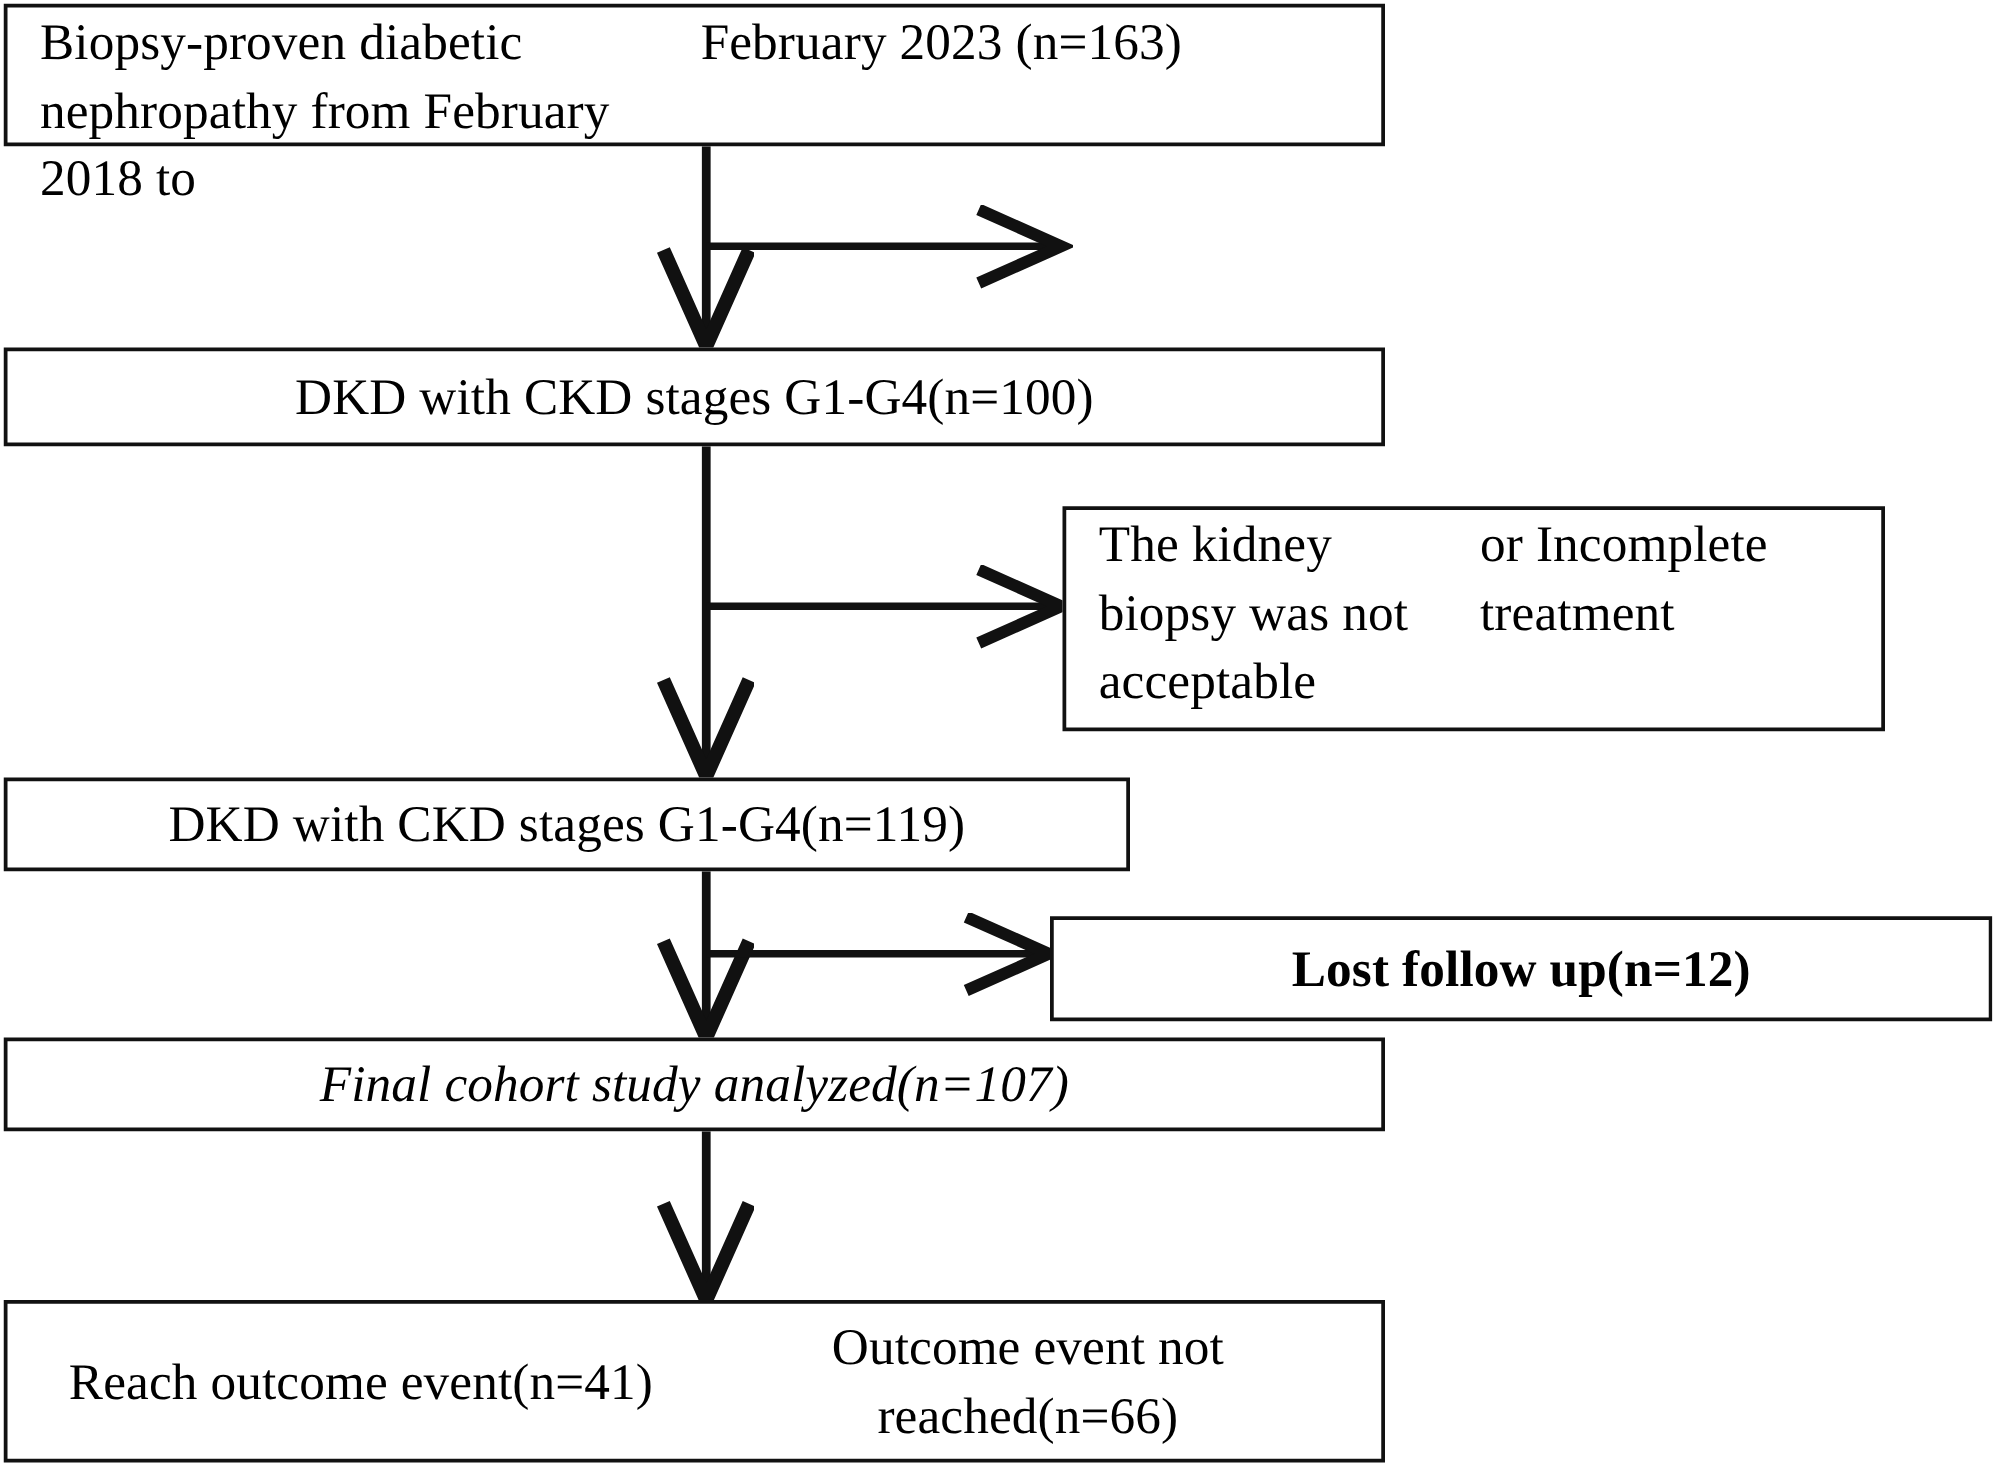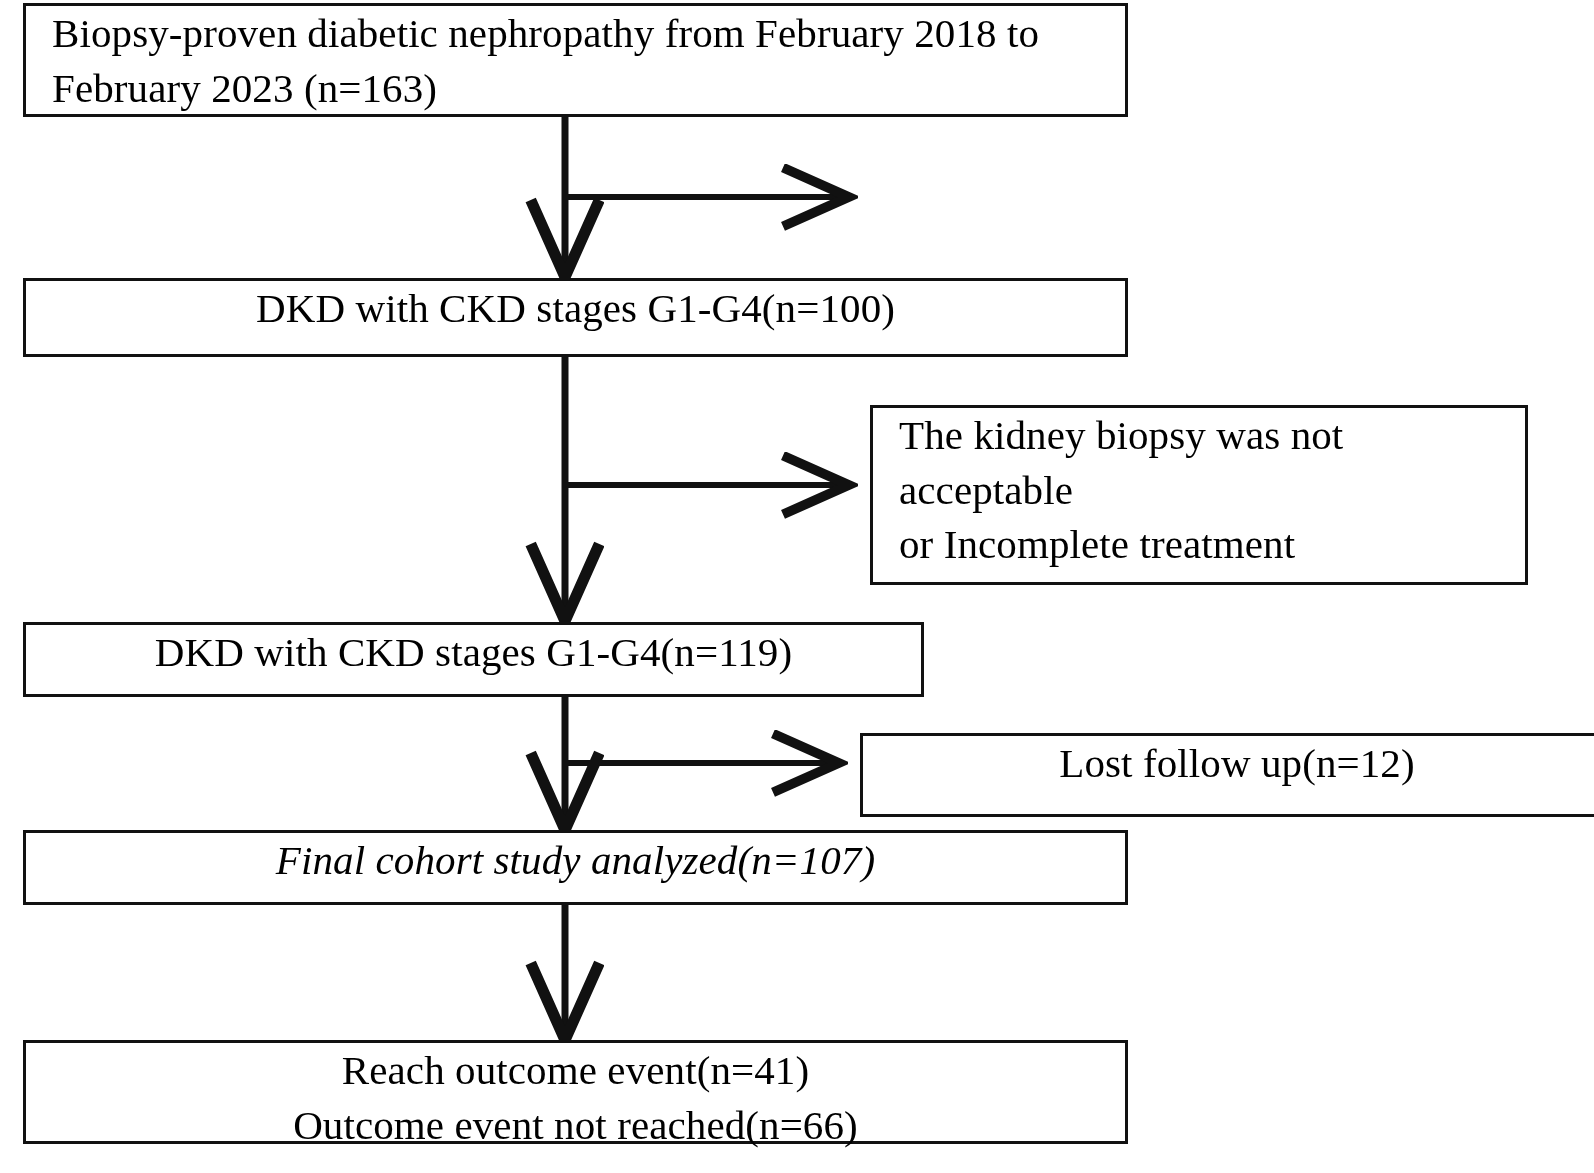--- a/index.html
+++ b/index.html
@@ -15,26 +15,26 @@
     font-family: "Liberation Serif", "DejaVu Serif", serif;
     color: #000000;
     overflow: hidden;
   }
   .node {
     position: absolute;
     box-sizing: border-box;
     border: 3px solid #111111;
     background: #ffffff;
     display: flex;
-    flex-direction: column;
+    flex-direction: row;
+    justify-content: center;
     font-size: 41px;
     line-height: 1.33;
     letter-spacing: 0.1px;
     white-space: pre-wrap;
-    margin-left: 20px;
   }
   .node.left-align {
     align-items: flex-start;
     padding-left: 26px;
     padding-right: 16px;
     text-align: left;
   }
   .node.center-align {
     align-items: center;
     text-align: center;
@@ -96,26 +96,26 @@
 
   <div class="node left-align" style="left:850px; top:405px; width:658px; height:180px;">
     <span class="line">The kidney biopsy was not acceptable</span>
     <span class="line">or Incomplete treatment</span>
   </div>
 
   <div class="node center-align" style="left:3px; top:622px; width:901px; height:75px;">
     <span class="line">DKD with CKD stages G1-G4(n=119)</span>
   </div>
 
-  <div class="node center-align" style="left:840px; top:733px; width:754px; height:84px;">
+  <div class="node center-align" style="left:840px; top:733px; width:754px; height:84px;font-weight:bold;">
     <span class="line">Lost follow up(n=12)</span>
   </div>
 
   <div class="node center-align" style="left:3px; top:830px; width:1105px; height:75px;font-style:italic;">
     <span class="line">Final cohort study analyzed(n=107)</span>
   </div>
 
-  <div class="node center-align" style="left:3px; top:1040px; width:1105px; height:104px;">
+  <div class="node center-align" style="left:3px; top:1040px; width:1105px; height:130px;">
     <span class="line">Reach outcome event(n=41)</span>
     <span class="line">Outcome event not reached(n=66)</span>
   </div>
 
 </div>
 
 </body></html>

